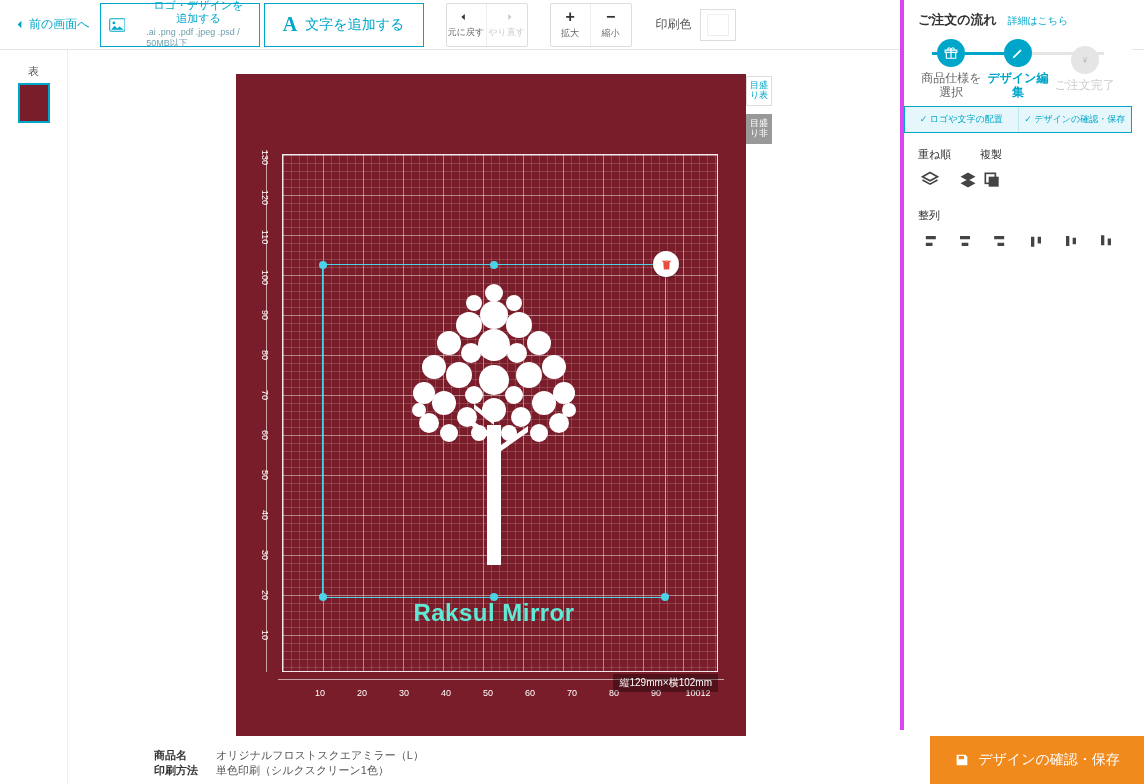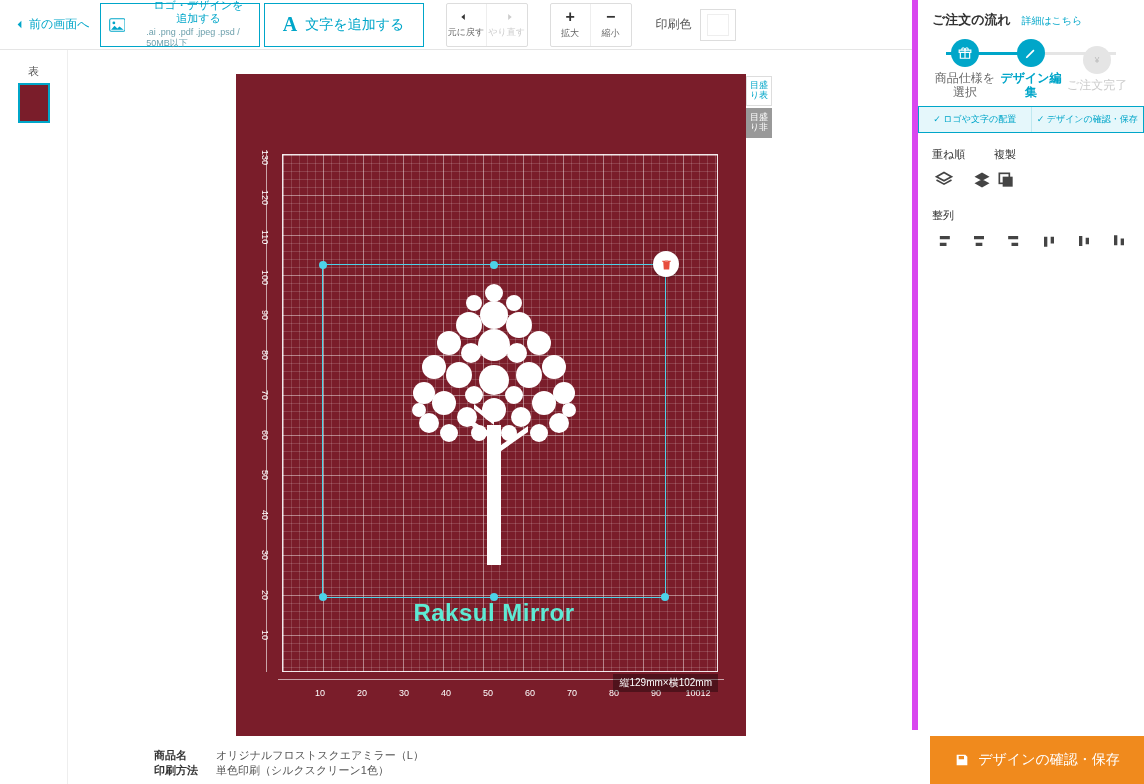--- a/index.html
+++ b/index.html
@@ -64,30 +64,30 @@
 .del-btn { position: absolute; right: -14px; top: -14px; width: 26px; height: 26px; background: #fff; border-radius: 50%; display: flex; align-items: center; justify-content: center; cursor: pointer; box-shadow: 0 1px 3px rgba(0,0,0,.3); }
 .del-btn svg { width: 13px; height: 13px; fill: #e74c3c; }
 .art-text { position: absolute; left: 0; right: 0; bottom: -30px; text-align: center; color: #5eead4; font-size: 24px; font-weight: 600; letter-spacing: .5px; }
 
 
 .tree { position: absolute; left: 50%; top: 10px; transform: translateX(-50%); }
 .tree svg { width: 230px; height: 300px; }
 
 
 .ruler-toggle { position: absolute; right: -28px; top: 0; width: 26px; font-size: 9px; }
-.ruler-toggle div { background: #fff; color: #00a6c9; text-align: center; padding: 4px 2px; border: 1px solid #ddd; margin-bottom: 2px; cursor: pointer; line-height: 1.1; }
+.ruler-toggle div { background: #fff; color: #00a6c9; text-align: center; padding: 4px 2px; border: 1px solid #ddd; margin-bottom: 8px; cursor: pointer; line-height: 1.1; }
 .ruler-toggle div.inactive { background: #999; color: #fff; border-color: #999; }
 
 
 .meta { position: absolute; left: 86px; bottom: 6px; font-size: 11px; color: #555; }
 .meta .row { display: flex; gap: 14px; }
 .meta .k { font-weight: bold; color: #333; width: 48px; }
 
 
-.right { position: absolute; right: 0; top: 0; width: 232px; bottom: 54px; border-left: 6px solid #d946ef; background: #fff; padding: 10px 14px 0; overflow: hidden; }
+.right { position: absolute; right: 12px; top: 0; width: 232px; bottom: 54px; border-left: 4px solid #d946ef; background: #fff; padding: 10px 14px 0; overflow: hidden; }
 .flow-title { font-size: 13px; font-weight: bold; color: #333; display: inline-block; }
 .flow-link { font-size: 10px; color: #00a6c9; margin-left: 6px; cursor: pointer; }
 .stepper { display: flex; align-items: center; justify-content: space-between; margin: 10px 0 4px; position: relative; }
 .stepper::before { content: ""; position: absolute; left: 14px; right: 14px; top: 13px; height: 3px; background: #e5e5e5; z-index: 0; }
 .step-seg { position: absolute; left: 14px; width: 90px; top: 13px; height: 3px; background: #00a6c9; z-index: 0; }
 .step { position: relative; z-index: 1; text-align: center; width: 70px; }
 .step-circle { width: 28px; height: 28px; border-radius: 50%; margin: 0 auto; display: flex; align-items: center; justify-content: center; }
 .step-done .step-circle { background: #00a6c9; }
 .step-active .step-circle { background: #00a6c9; }
 .step-todo .step-circle { background: #e5e5e5; }

